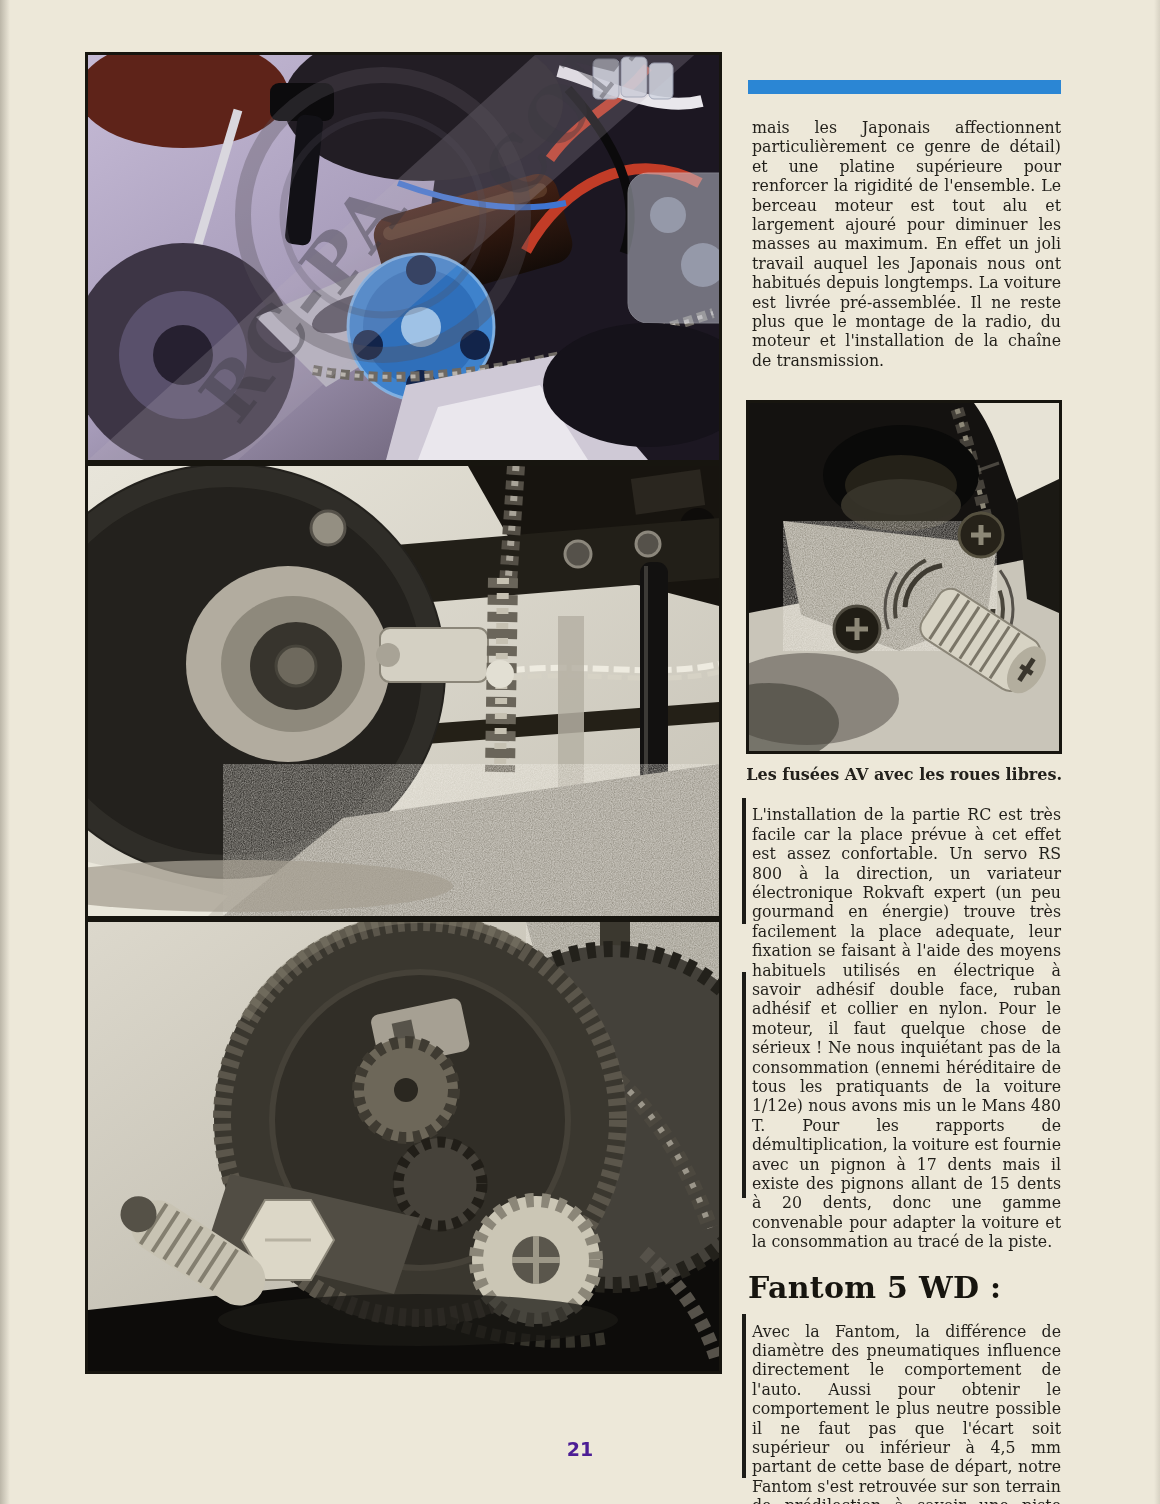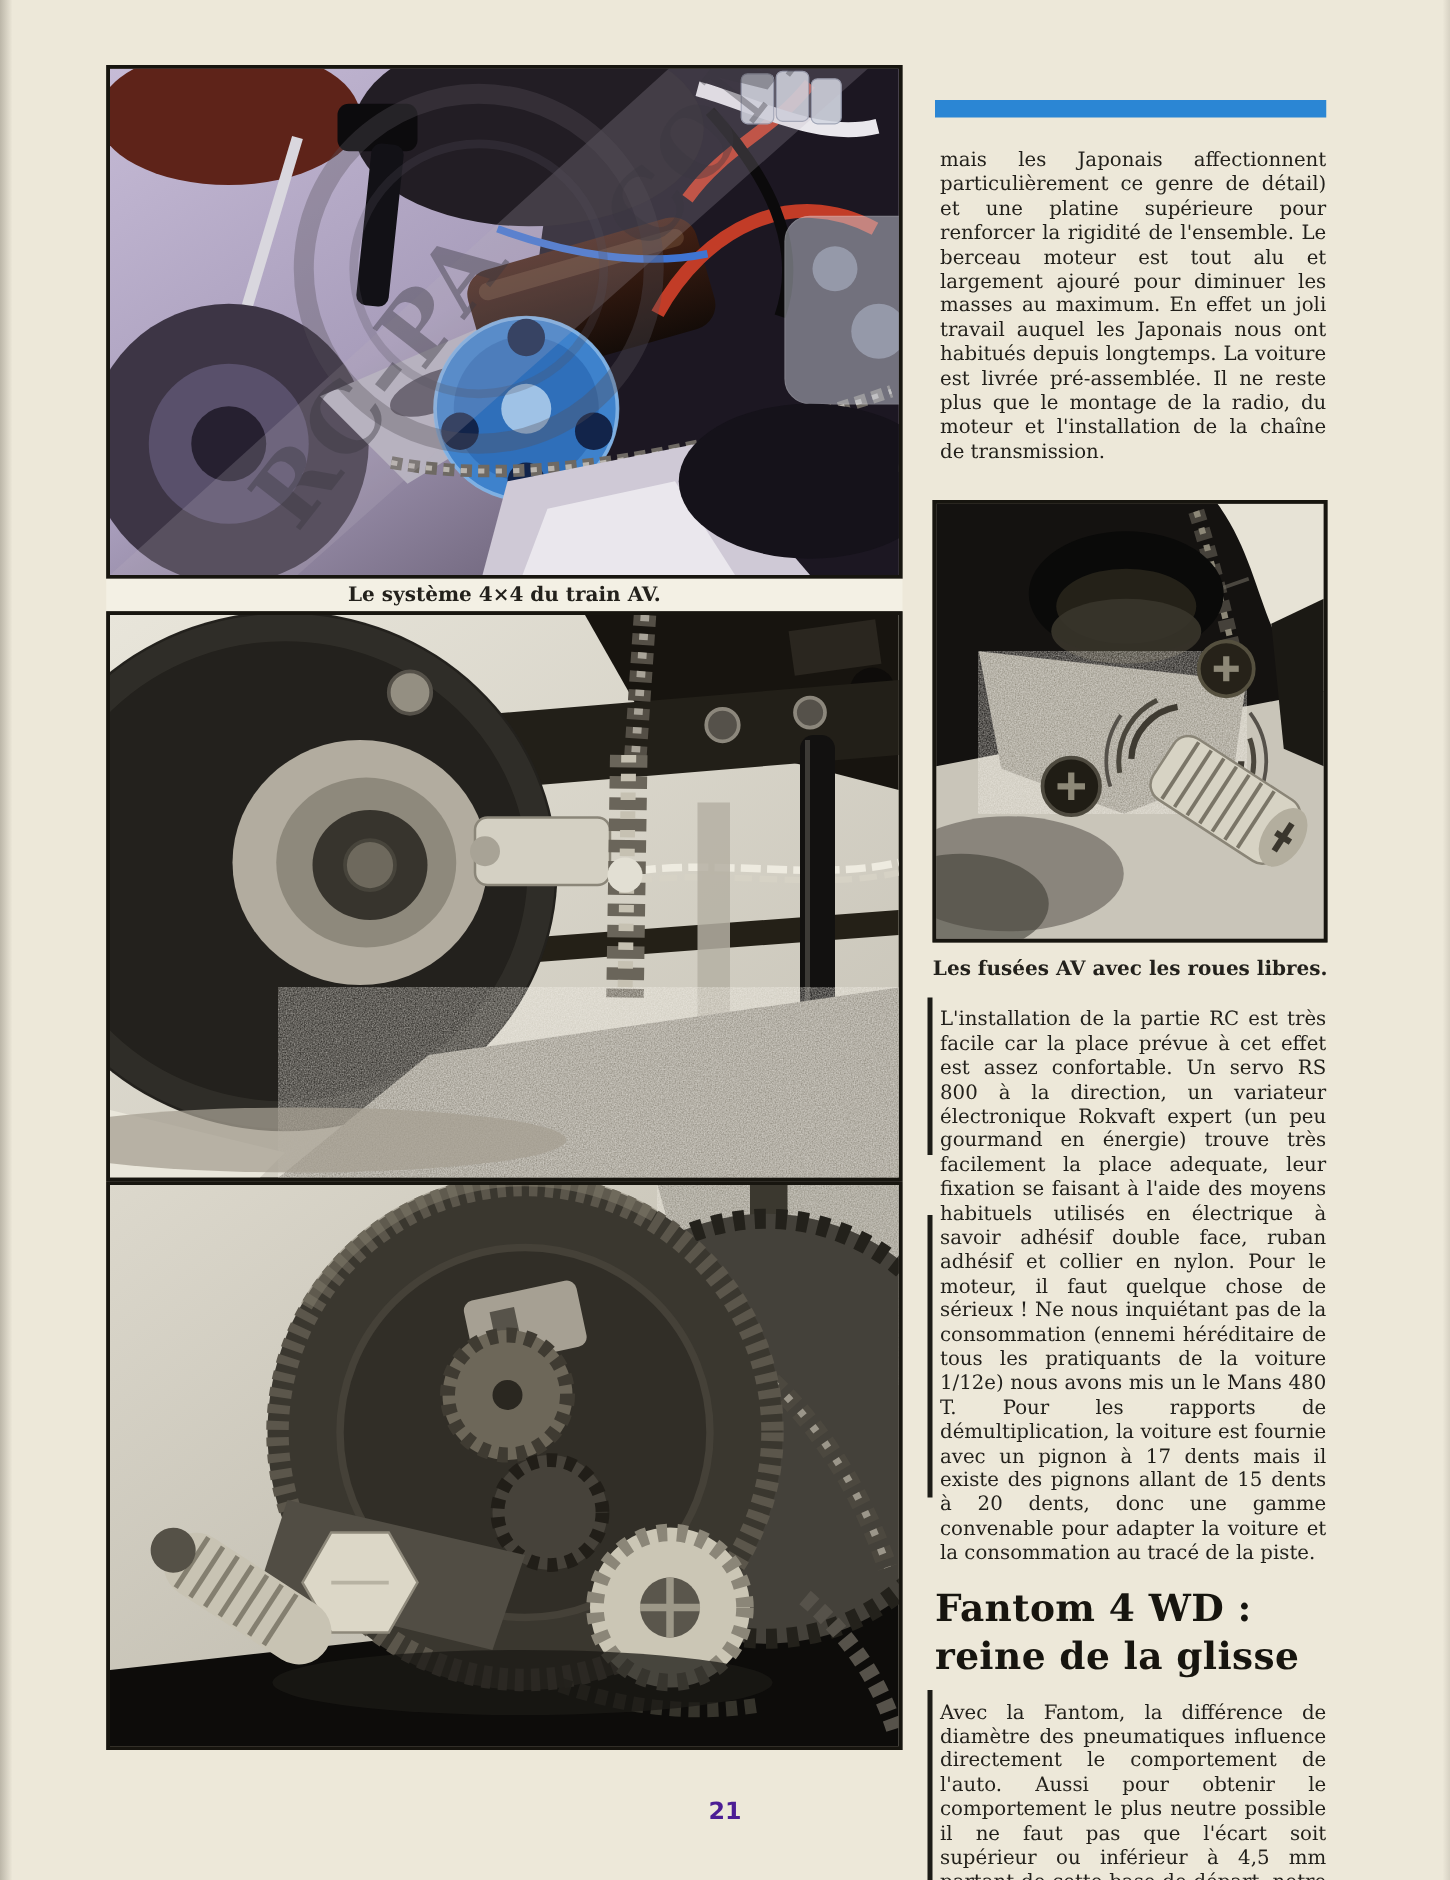--- a/index.html
+++ b/index.html
@@ -129,21 +129,20 @@
         <ellipse cx="560" cy="330" rx="105" ry="62" fill="#15121a"></ellipse>
         <g>
           <polygon points="0,405 150,405 640,-30 480,-30" fill="#b9b3c0" opacity=".22"></polygon>
           <circle cx="295" cy="160" r="140" fill="none" stroke="#55505a" stroke-width="16" opacity=".35"></circle>
           <circle cx="295" cy="160" r="100" fill="none" stroke="#55505a" stroke-width="7" opacity=".25"></circle>
           <text x="150" y="372" transform="rotate(-52 150 372)" font-family="DejaVu Serif, serif" font-weight="bold" font-size="74" letter-spacing="4" fill="#3a3840" opacity=".42">RC-PA</text>
           <text x="432" y="150" transform="rotate(-52 432 150)" font-family="DejaVu Serif, serif" font-weight="bold" font-size="74" letter-spacing="4" fill="#3a3840" opacity=".38">COM</text>
         </g>
       </svg>
     </figure>
-    <div class="capstrip cap1">Le système 4×4 du train AV.</div>
 
     <figure class="photo ph2">
       <svg viewBox="0 0 631 450" preserveAspectRatio="none">
         <defs>
           <linearGradient id="pg2" x1="0" y1="0" x2="1" y2="1">
             <stop offset="0" stop-color="#e8e5da"></stop>
             <stop offset="1" stop-color="#c6c2b6"></stop>
           </linearGradient>
           <filter id="spk2" x="0" y="0" width="100%" height="100%">
             <feTurbulence type="fractalNoise" baseFrequency="0.9" numOctaves="2" result="n"></feTurbulence>
@@ -313,22 +312,21 @@
     </figure>
     <div class="cap-right">Les fusées AV avec les roues libres.</div>
 
     <p class="para-rc">
       <span class="emph-rule rule-a"></span>
       <span class="emph-rule rule-b"></span>
       <span>L'installation de la partie RC est très facile car la place prévue à cet effet est assez confortable. Un servo RS 800 à la direction, un variateur électronique Rokvaft expert (un peu gourmand en énergie) trouve très facilement la place adequate, leur fixation se faisant à l'aide des moyens habituels utilisés en électrique à savoir adhésif double face, ruban adhésif et collier en nylon. Pour le moteur, il faut quelque chose de sérieux ! Ne nous inquiétant pas de la consommation (ennemi héréditaire de tous les pratiquants de la voiture 1/12e) nous avons mis un le Mans 480 T. Pour les rapports de démultiplication, la voiture est fournie avec un pignon à 17 dents mais il existe des pignons allant de 15 dents à 20 dents, donc une gamme convenable pour adapter la voiture et la consommation au tracé de la piste.</span>
     </p>
 
     <h2 class="section-heading">
-      <span>Fantom 4 WD :</span><br>
-      <span>reine de la glisse</span>
+      <span>Fantom 5 WD :</span><br>
     </h2>
 
     <p class="para-fantom">
       <span class="emph-rule rule-c"></span>
       <span>Avec la Fantom, la différence de diamètre des pneumatiques influence directement le comportement de l'auto. Aussi pour obtenir le comportement le plus neutre possible il ne faut pas que l'écart soit supérieur ou inférieur à 4,5 mm partant de cette base de départ, notre Fantom s'est retrouvée sur son terrain de prédilection à savoir une piste glissante du</span>
     </p>
   </div>
 
   <div class="page-number">21</div>
 </div>

